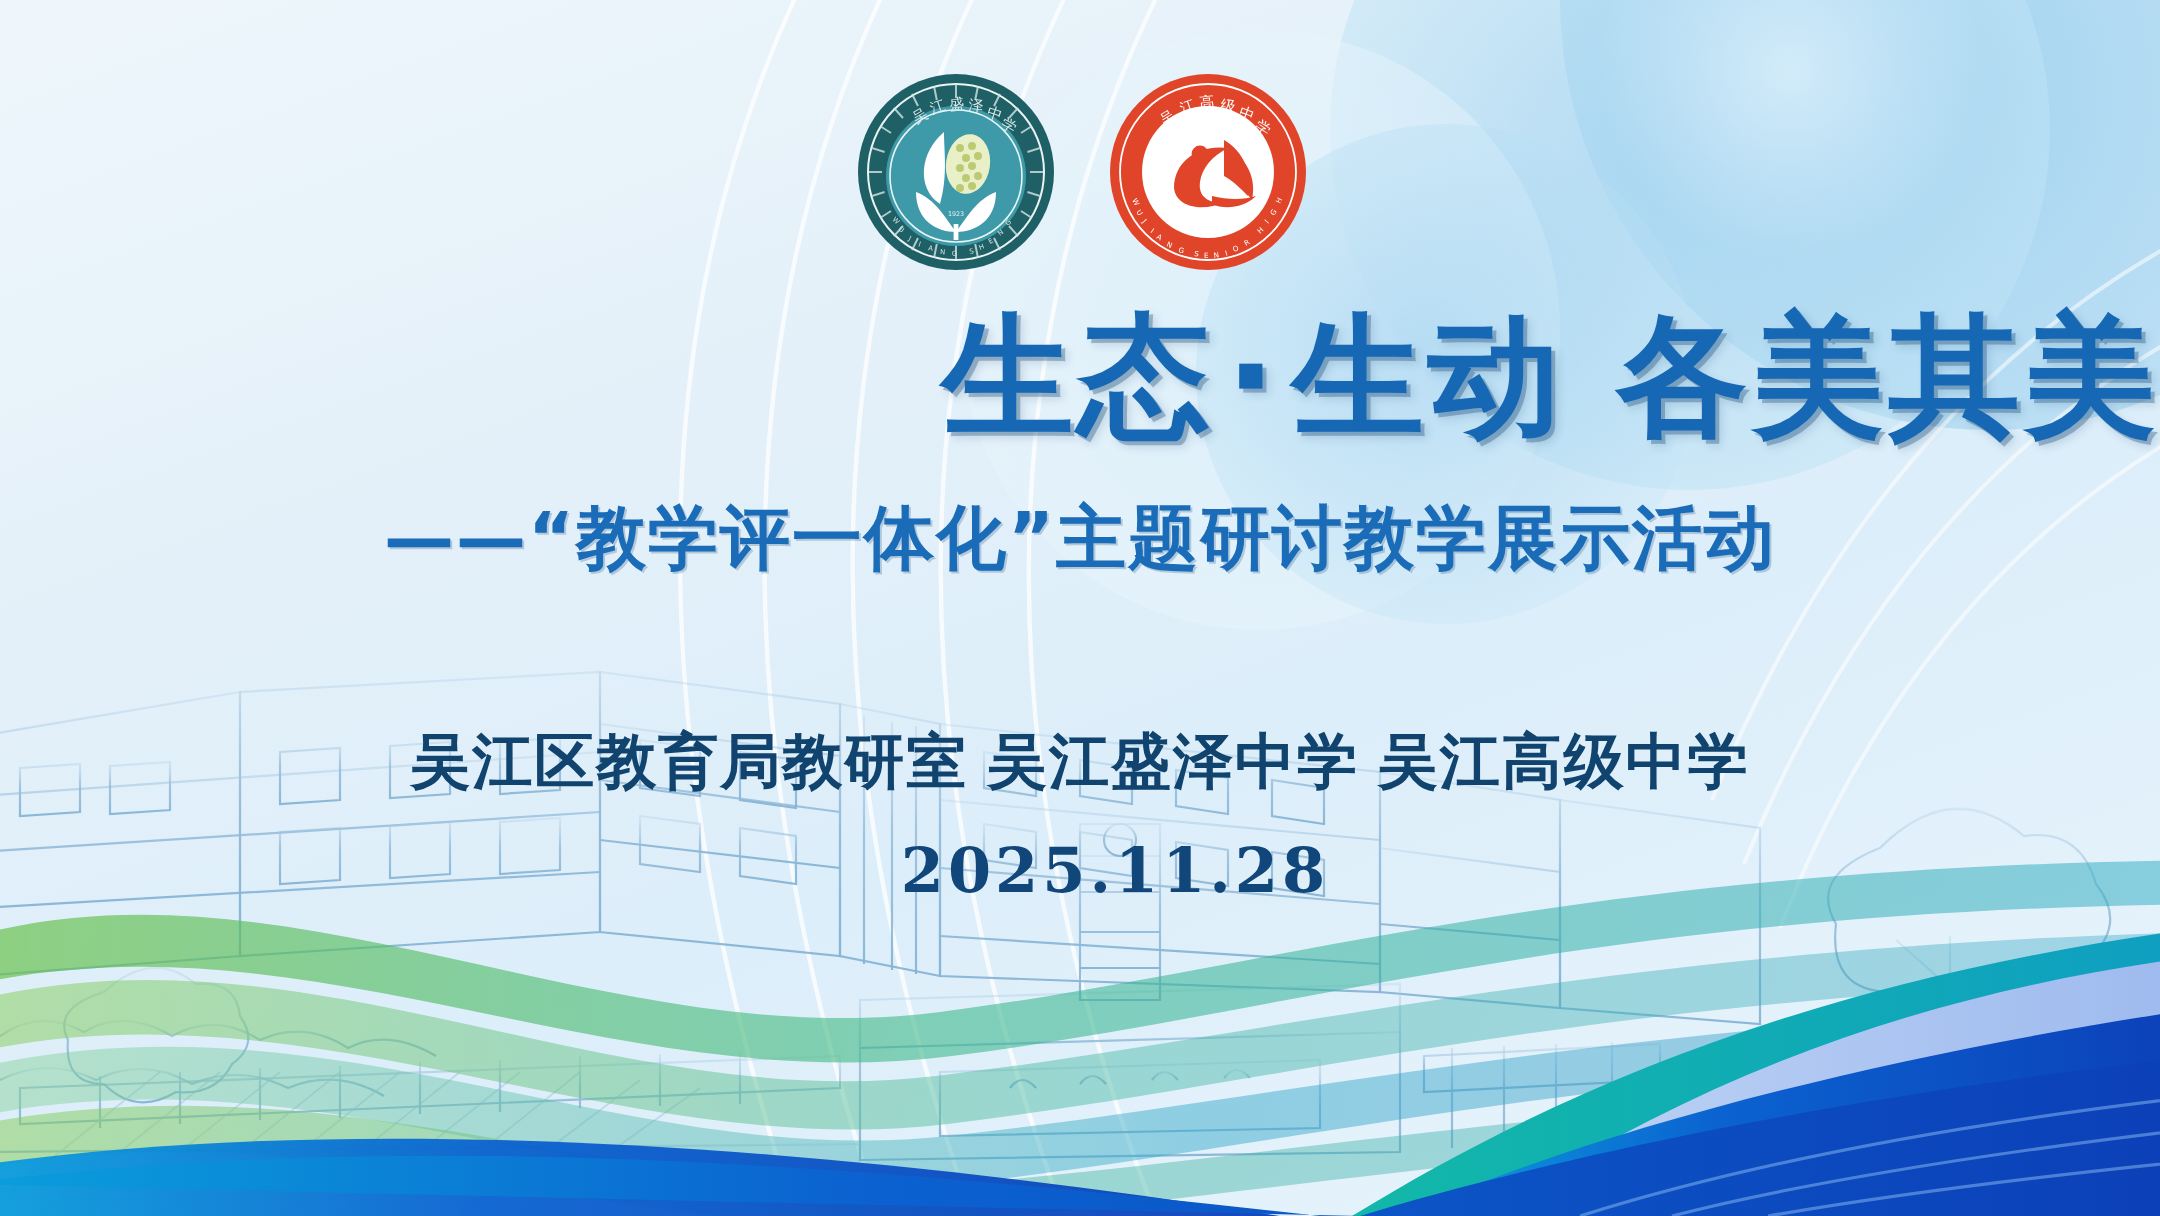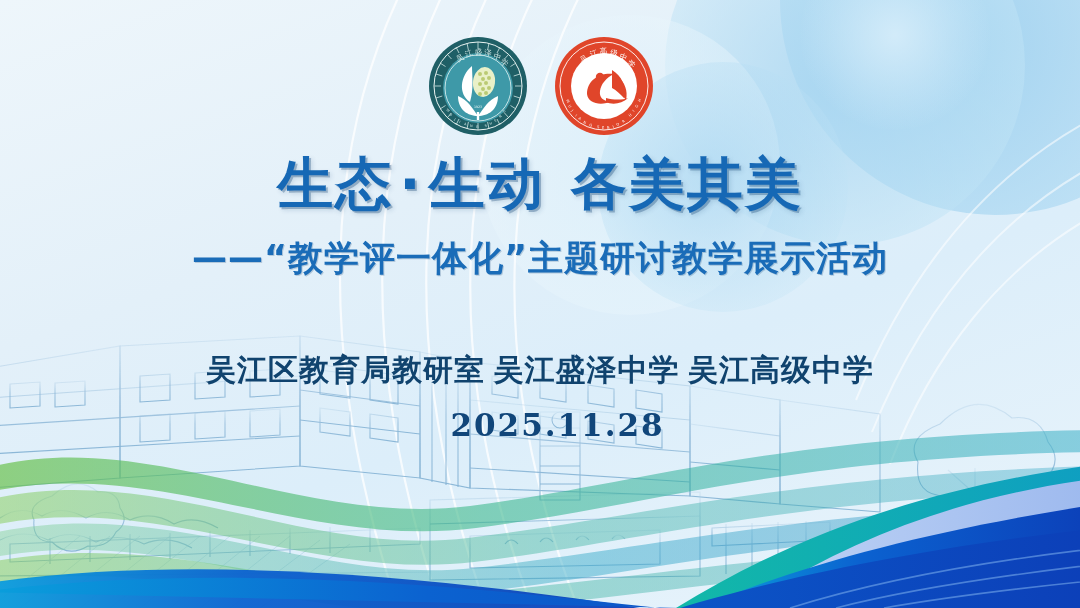--- a/index.html
+++ b/index.html
@@ -91,28 +91,29 @@
 
   
   .text-block {
     position: absolute;
     top: 155px;
     left: 0; right: 0;
     text-align: center;
     z-index: 7;
   }
   .main-title {
-    font-size: 56px;
+    font-size: 66px;
     font-weight: 900;
     letter-spacing: 2px;
     line-height: 1.04;
     color: #1668b5;
     text-shadow: 2px 2px 0 rgba(10,60,110,.30), 3px 3px 5px rgba(10,60,110,.16);
     white-space: nowrap;
     font-family: "DejaVu Sans", "Liberation Sans", sans-serif;
+    text-align: right;
   }
   .main-title .dot-sep {
     padding: 0 6px;
   }
   .main-title .gap {
     display: inline-block;
     width: 26px;
   }
   .sub-title {
     margin-top: 22px;
@@ -124,21 +125,21 @@
     text-shadow: 1px 1px 0 rgba(10,60,110,.22);
     font-family: "DejaVu Sans", "Liberation Sans", sans-serif;
   }
   .org-line {
     margin-top: 68px;
     font-size: 30px;
     font-weight: 700;
     color: #10436e;
     letter-spacing: 1px;
     white-space: nowrap;
-    font-family: Liberation Serif, serif;
+    font-family: Liberation Sans, sans-serif;
   }
   .date-line {
     margin-top: 16px;
     font-size: 31px;
     font-weight: 700;
     color: #11467a;
     letter-spacing: 2px;
     font-family: "DejaVu Serif", "Liberation Serif", serif;
     padding-left: 35px;
   }

